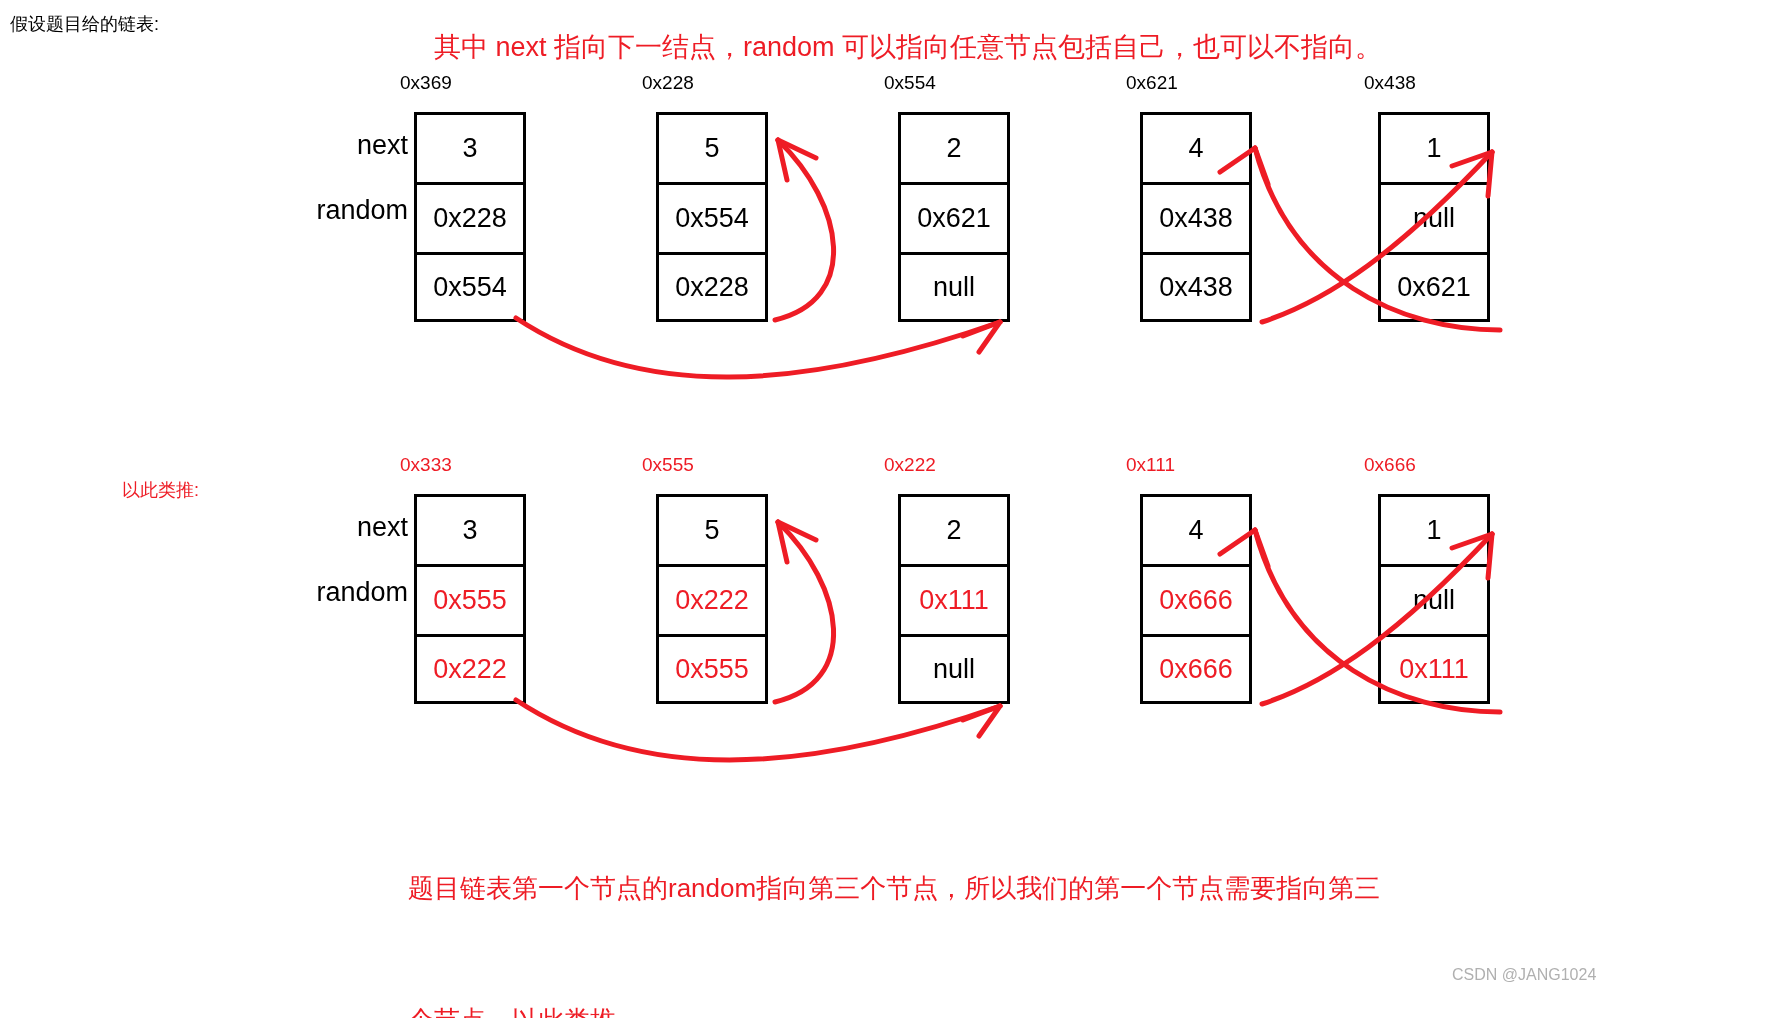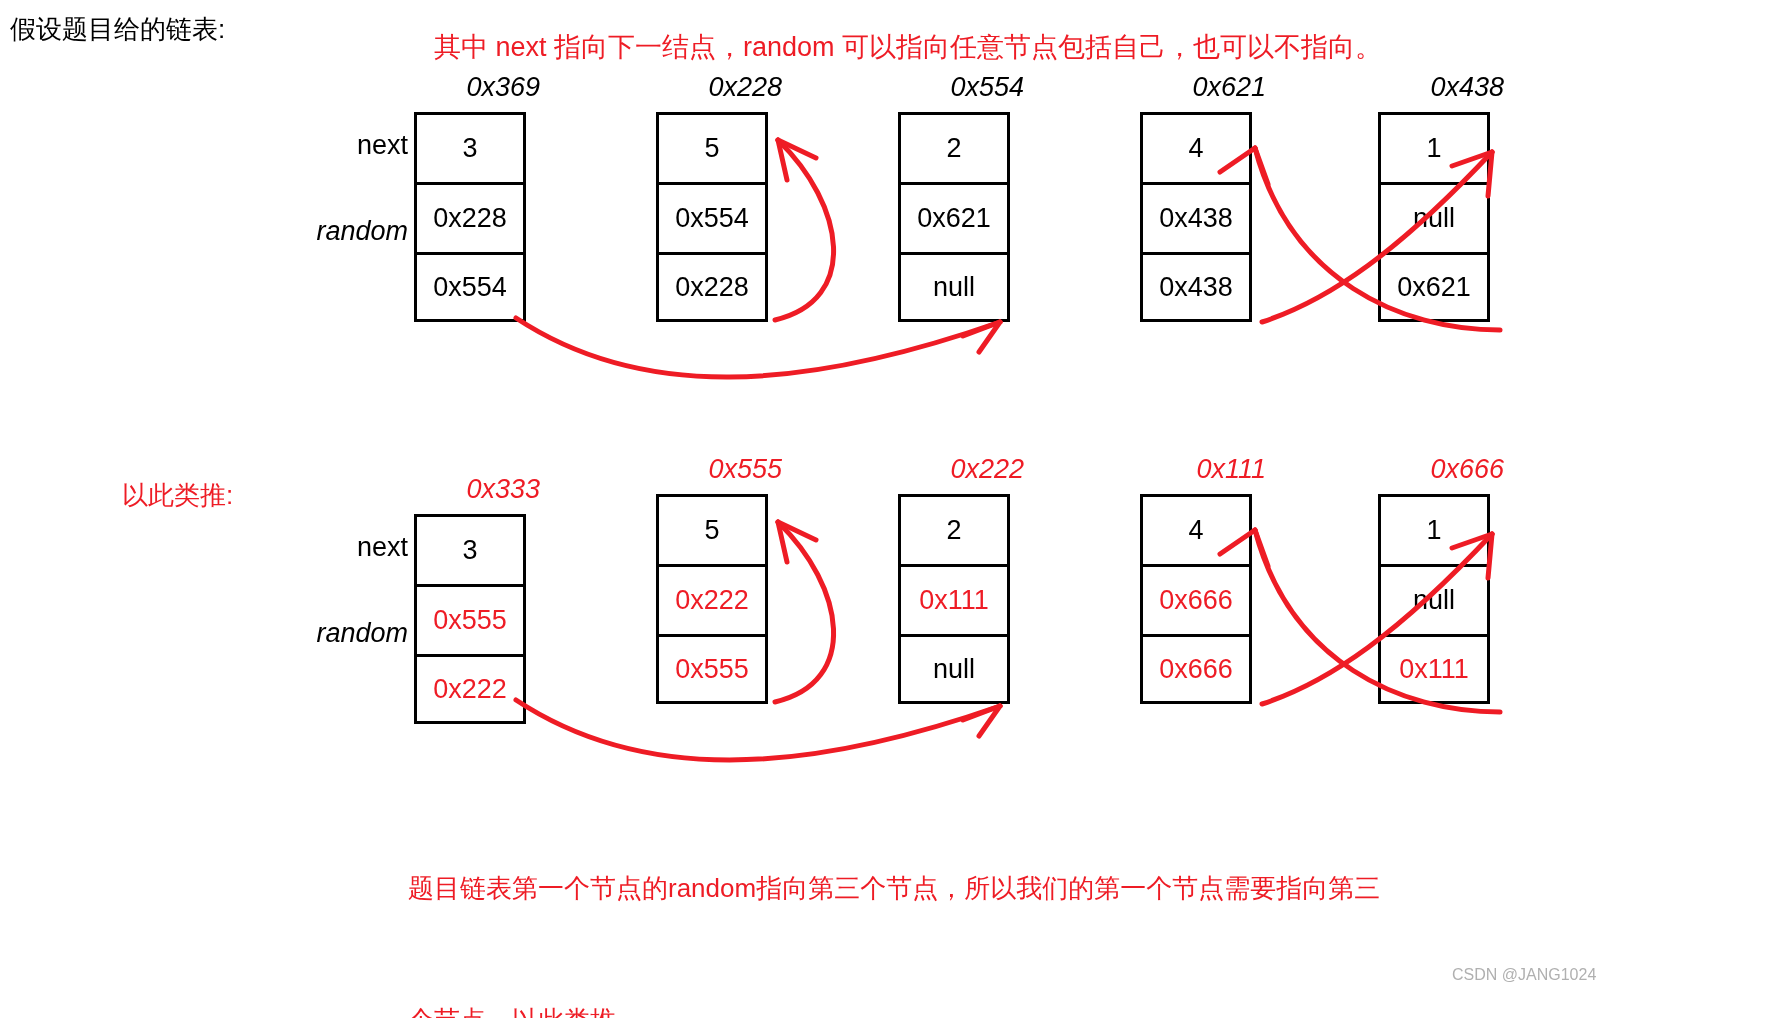--- a/index.html
+++ b/index.html
@@ -13,46 +13,46 @@
   .canvas{position:absolute;left:0;top:0;width:1765px;height:1018px;}
   svg.arrows{position:absolute;left:0;top:0;width:1765px;height:1018px;pointer-events:none;}
 
   
   .txt{position:absolute;white-space:pre;}
   .black{color:#000;}
   .red{color:#ee1c25;}
   .grey{color:#b0b0b0;text-align:center;}
 
   .hdr-note{font-size:27px;letter-spacing:0px;}
-  .row-label{font-size:26px;}
+  .row-label{font-size:18px;}
   .caption{font-size:26px;line-height:44px;}
   .watermark{font-size:16px;}
 
   
   .node{position:absolute;width:112px;}
   .node .addr{
     position:absolute;left:-14px;top:-40px;width:140px;
-    text-align:right;font-size:27px;font-style:italic;
+    text-align:left;font-size:19px;
   }
   .cell{
     box-sizing:border-box;
     border:3px solid #000;
     border-bottom:none;
     height:70px;
     display:flex;align-items:center;justify-content:center;
     font-size:27px;
     background:#fff;
   }
   .cell.last{border-bottom:3px solid #000;}
   .fld-label{
     position:absolute;right:118px;
     font-size:27px;text-align:right;white-space:pre;
   }
   .fld-label.next{top:18px;}
-  .fld-label.random{top:104px;font-style:italic;}
+  .fld-label.random{top:83px;}
 </style>
 </head>
 <body>
 
 <div class="canvas">
 
   <div class="txt hdr-note red" style="left:434px;top:29px;">其中 next 指向下一结点，random 可以指向任意节点包括自己，也可以不指向。</div>
 
   <div class="txt row-label black" style="left:10px;top:12px;">假设题目给的链表:</div>
 
@@ -88,21 +88,21 @@
     <div class="cell last black">0x438</div>
   </div>
 
   <div class="node" style="left:1378px;top:112px;">
     <div class="addr black">0x438</div>
     <div class="cell black">1</div>
     <div class="cell black">null</div>
     <div class="cell last black">0x621</div>
   </div>
 
-  <div class="node" style="left:414px;top:494px;margin-top:20px;">
+  <div class="node" style="left:414px;top:494px;">
     <div class="addr red">0x333</div>
     <div class="fld-label next black">next</div>
     <div class="fld-label random black">random</div>
     <div class="cell black">3</div>
     <div class="cell red">0x555</div>
     <div class="cell last red">0x222</div>
   </div>
 
   <div class="node" style="left:656px;top:494px;">
     <div class="addr red">0x555</div>

